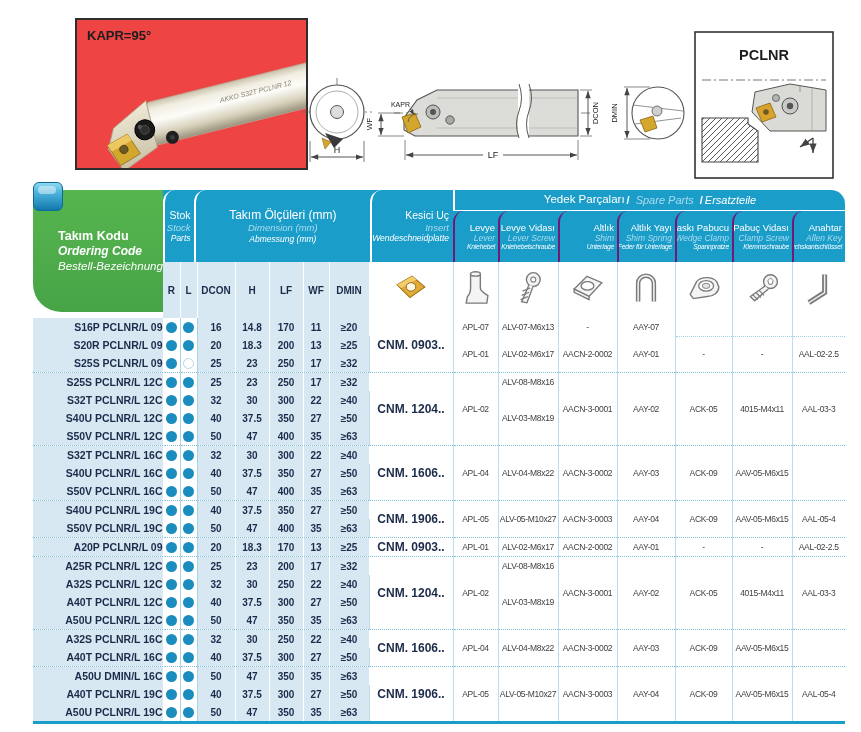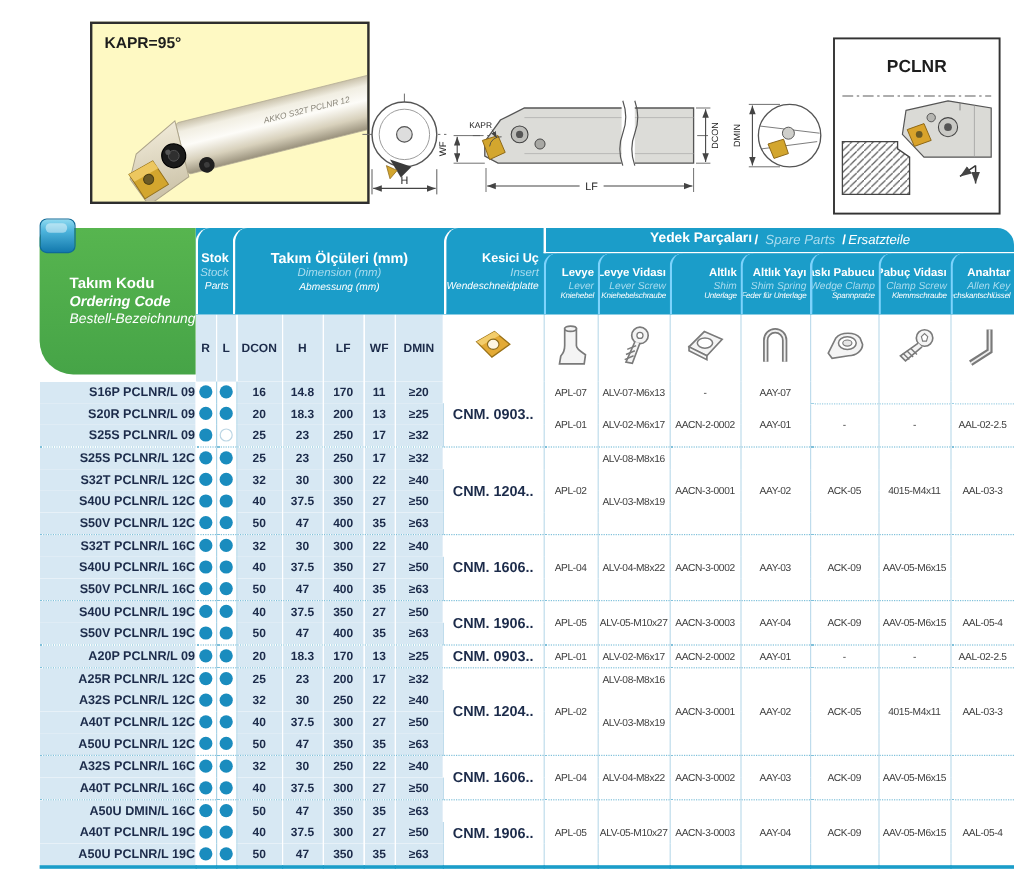--- a/index.html
+++ b/index.html
@@ -1,40 +1,40 @@
 <!DOCTYPE html>
 <html><head>
 <meta charset="utf-8">
 <style>
   html,body{margin:0;padding:0;background:#fff;}
   .page{position:relative;width:861px;height:732px;background:#fff;overflow:hidden;
         font-family:"Liberation Sans",sans-serif;color:#1c2b4a;}
   
   .photo-box{position:absolute;left:75px;top:18px;width:229px;height:148px;
-             border:2px solid #2e2e2e;background:#fef9c3;overflow:hidden;text-decoration:underline;}
+             border:2px solid #2e2e2e;background:#ef4444;overflow:hidden;text-decoration:underline;}
   .kapr-label{position:absolute;left:10px;top:8px;font-size:13px;font-weight:bold;color:#1d1d1d;z-index:3;}
   .photo-box svg{position:absolute;left:0;top:0;}
   .diagram-svg{position:absolute;left:0;top:0;}
   
   .tablewrap{position:absolute;left:33px;top:190px;width:812px;}
   .band{position:relative;margin-left:130px;width:682px;height:72px;background:#1b9dc9;
         border-radius:0 14px 0 0;display:flex;}
   .hblock{box-sizing:border-box;border-left:2px solid #fff;border-top-left-radius:12px;
           display:flex;flex-direction:column;justify-content:center;}
   .hblock.stok{width:34px;align-items:flex-end;padding-right:3px;}
   .hblock.dims{width:200px;align-items:center;}
   .hblock.kesici{width:84px;align-items:flex-end;padding-right:4px;}
   .spares{width:392px;display:flex;flex-direction:column;}
   .spares-title{height:21px;border-bottom:1.5px solid #fff;display:flex;align-items:center;justify-content:center;
                 border-left:2px solid #fff;box-sizing:border-box;}
   .spares-cols{flex:1;display:flex;}
-  .sph{box-sizing:border-box;border-left:2px solid #7dd3fc;border-top-left-radius:11px;
+  .sph{box-sizing:border-box;border-left:2px solid #701a75;border-top-left-radius:11px;
        display:flex;flex-direction:column;align-items:flex-end;justify-content:center;
        padding-right:3px;overflow:hidden;}
-  .t-tr{color:#fff;font-weight:bold;font-size:10.5px;line-height:1.18;white-space:nowrap;text-align:center;}
+  .t-tr{color:#fff;font-weight:normal;font-size:10.5px;line-height:1.18;white-space:nowrap;text-align:center;}
   .t-en{color:#a9dcef;font-style:italic;font-size:9.5px;line-height:1.18;white-space:nowrap;}
   .t-de{color:#fff;font-style:italic;font-size:8.5px;line-height:1.18;white-space:nowrap;}
   .dims .t-tr{font-size:12px;}
   .sph .t-tr{font-size:9.5px;}
   .sph .t-en{font-size:8.5px;}
   .sph .t-de{font-size:6.7px;letter-spacing:-0.2px;}
   .spares-title .t-tr{font-size:11.5px;}
   .spares-title .t-en{font-size:11px;margin:0 4px;}
   .spares-title .t-de{font-size:11px;}
   .sep{color:#fff;font-weight:bold;font-size:11px;margin:0 2px;}

